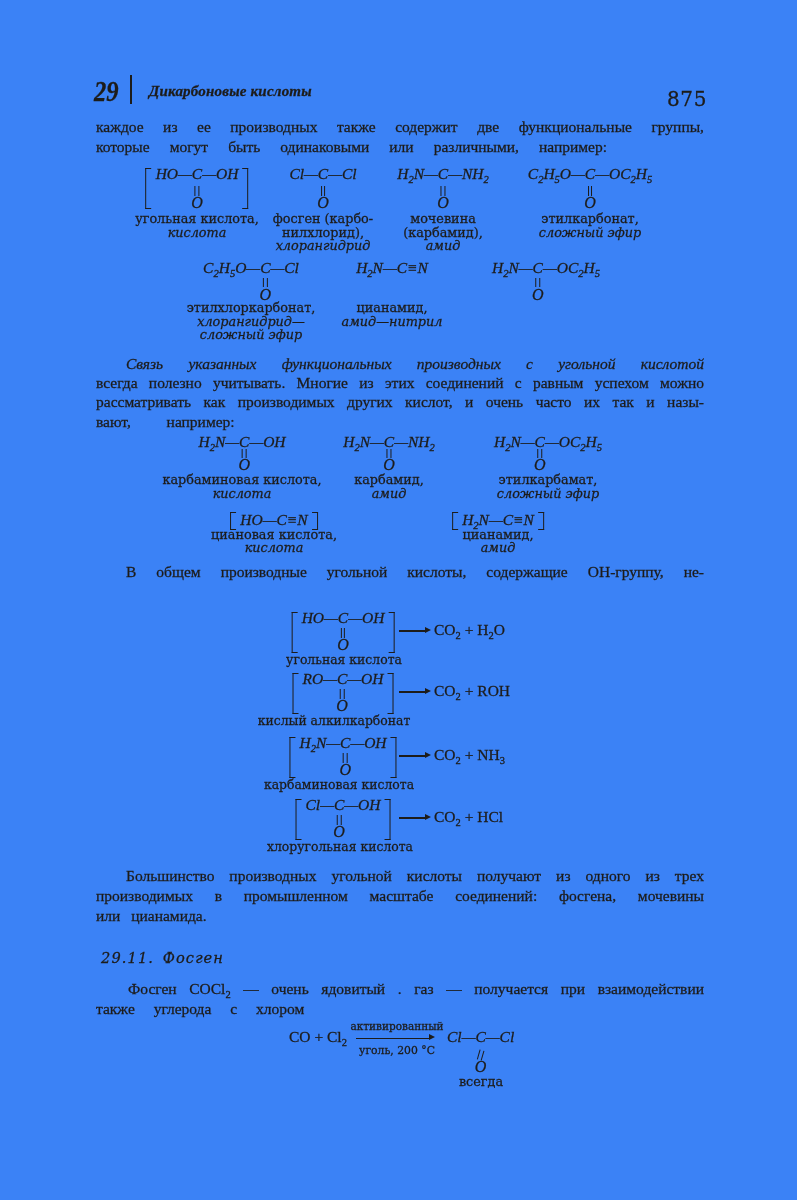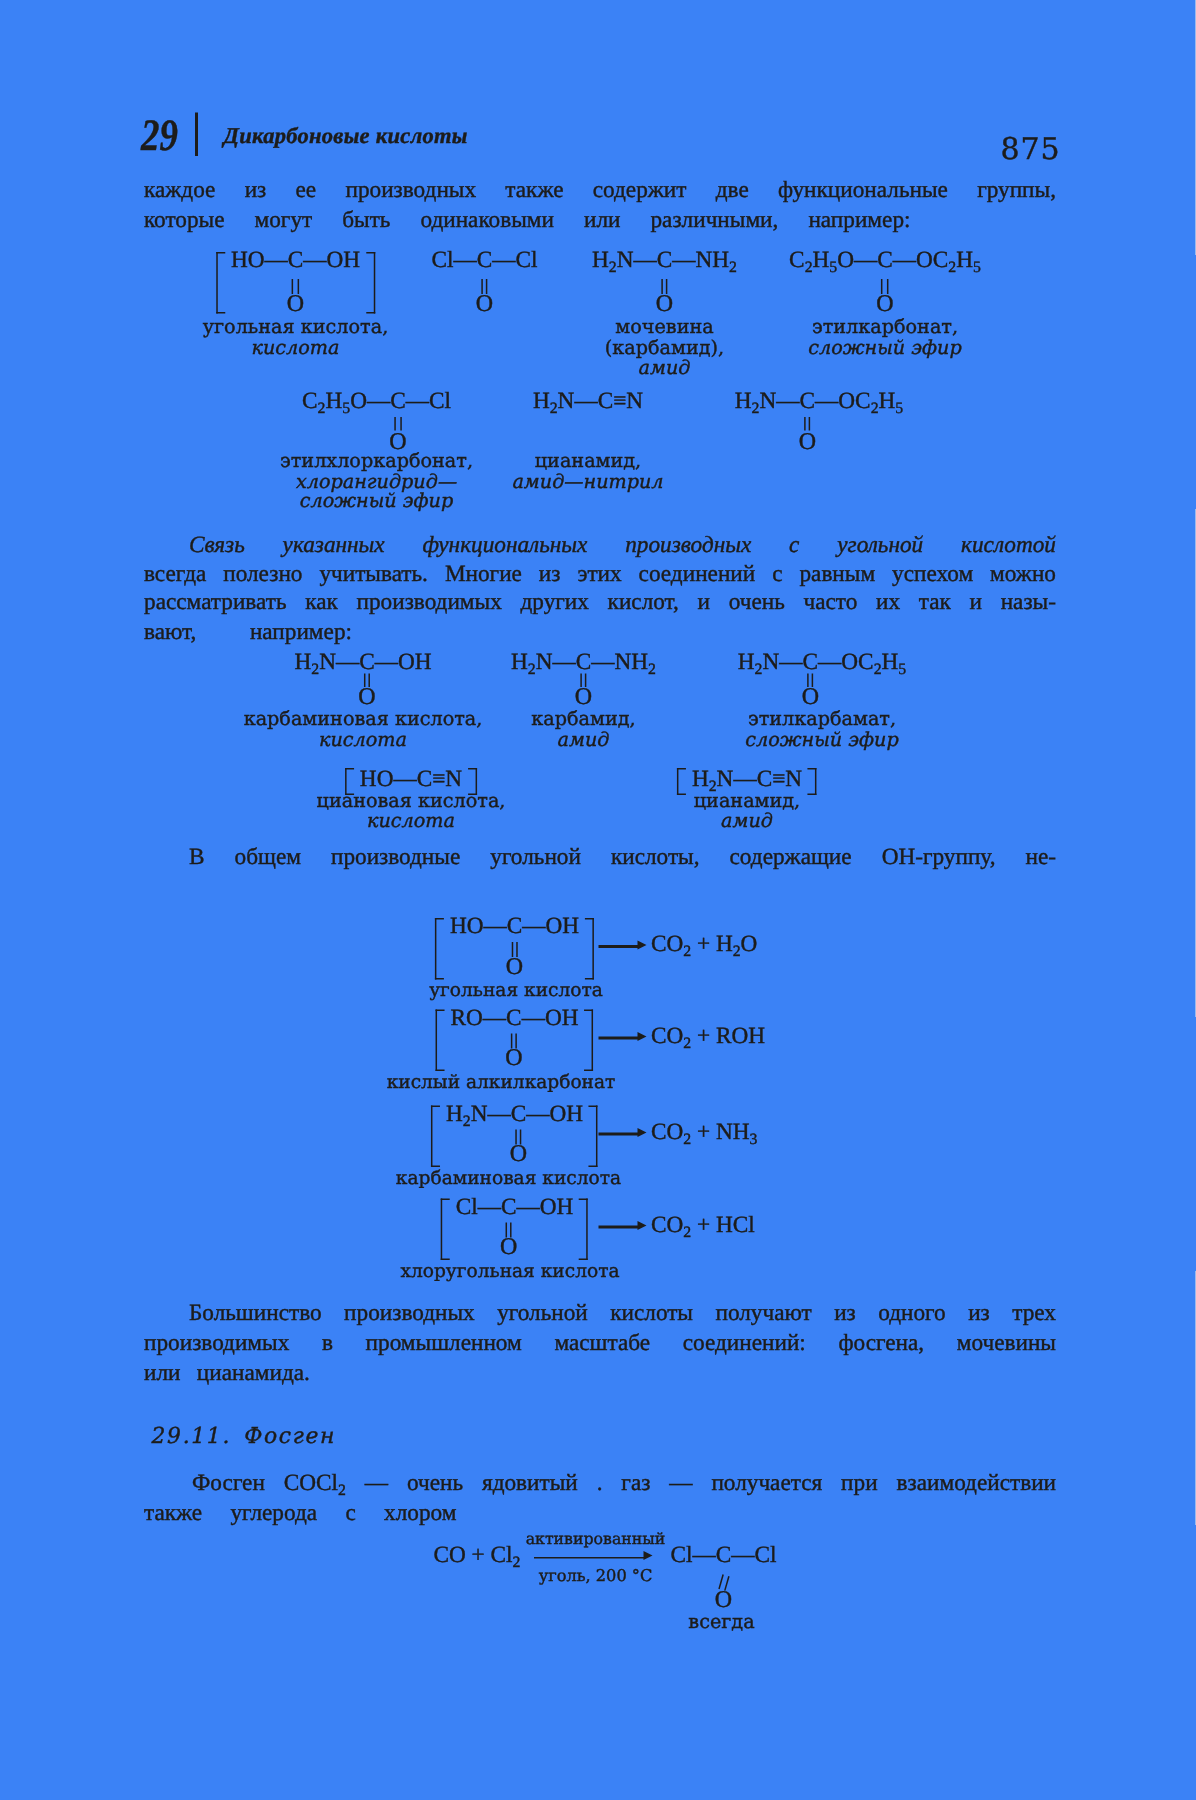--- a/index.html
+++ b/index.html
@@ -24,21 +24,21 @@
   #p5 .ln { height:20px; line-height:20px; }
   #p2 .ln:last-child { word-spacing:14px; }
   #p4 .ln:last-child { word-spacing:7px; }
   #p5 .ln:last-child { word-spacing:15px; }
   
   .sechead { position:absolute; left:101px; top:950px; font-style:italic; font-size:14.6px; line-height:16px; letter-spacing:1.1px; word-spacing:3px; font-family:"DejaVu Serif", serif; }
   
   .frow { position:absolute; left:0; width:797px; }
   .fitem { position:absolute; transform:translateX(-50%); text-align:center; }
   .fwrap { position:relative; }
-  .fline { font-size:15.5px; line-height:17px; white-space:nowrap; display:inline-block; }
+  .fline { font-size:15.5px; line-height:17px; white-space:nowrap; display:inline-block;font-style:italic; }
   .fstruct { position:relative; display:inline-block; }
   .brk { position:absolute; top:1px; bottom:-1px; width:5px; border-top:1.7px solid #1d1c1a; border-bottom:1.7px solid #1d1c1a; }
   .brk.l { left:-10px; border-left:1.7px solid #1d1c1a; }
   .brk.r { right:-10px; border-right:1.7px solid #1d1c1a; }
   .tall .fstruct { height:41px; }
   .tall .brk { top:3px; bottom:-3px; }
   .catom { position:relative; display:inline-block; }
   .cunit { position:absolute; left:50%; top:17px; transform:translateX(-50%); text-align:center; }
   #rowA .cunit { top:19.5px; }
   #rowC .cunit { top:14.5px; }
@@ -91,20 +91,25 @@
         <div class="flabels">
           <div class="">угольная кислота,</div>
           <div class="it">кислота</div>
         </div>
       </div>
     <div class="fitem" style="left:323px">
         <div class="fwrap" style="height:47px"><span class="fstruct"><span class="fline">Cl—<span class="catom">C<span class="cunit">
                   <span class="dbl"></span>
                   <span class="oat">O</span>
                 </span></span>—Cl</span></span></div>
+        <div class="flabels">
+          <div class="">фосген (карбо-</div>
+          <div class="">нилхлорид),</div>
+          <div class="it">хлорангидрид</div>
+        </div>
       </div>
     <div class="fitem" style="left:443px">
         <div class="fwrap" style="height:47px"><span class="fstruct"><span class="fline">H<sub>2</sub>N—<span class="catom">C<span class="cunit">
                   <span class="dbl"></span>
                   <span class="oat">O</span>
                 </span></span>—NH<sub>2</sub></span></span></div>
         <div class="flabels">
           <div class="">мочевина</div>
           <div class="">(карбамид),</div>
           <div class="it">амид</div>

